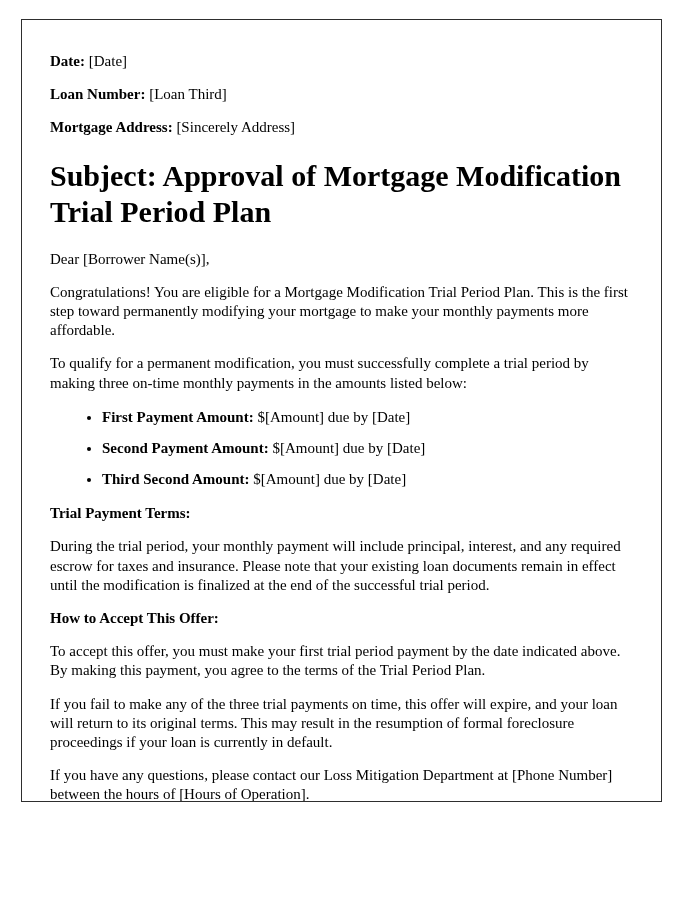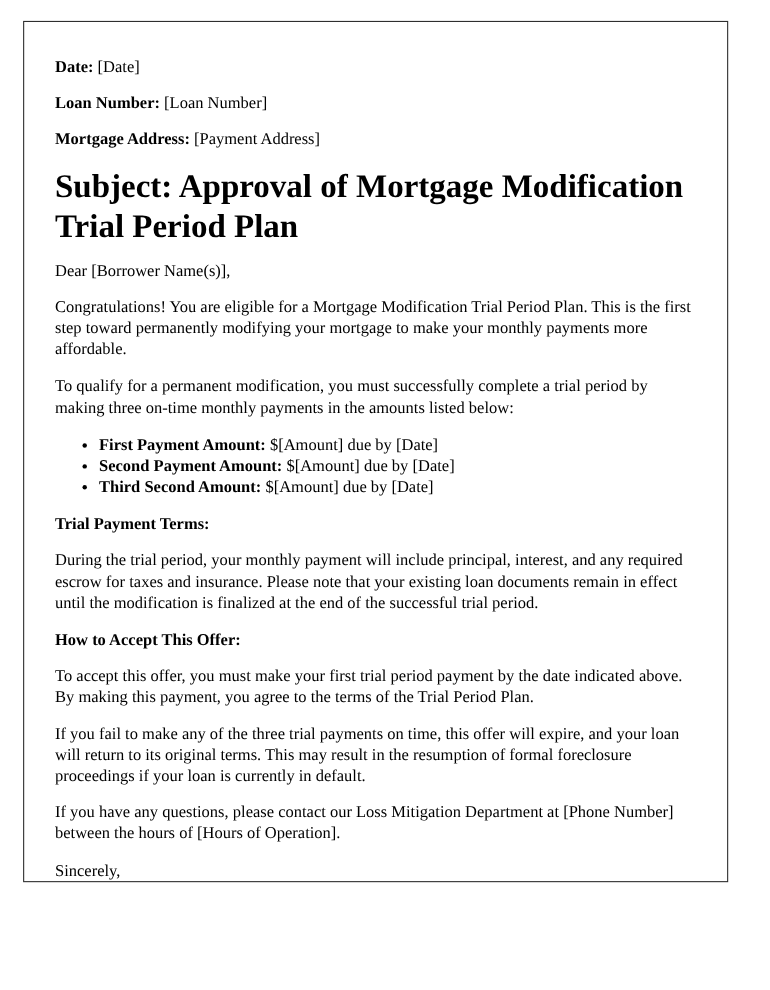--- a/index.html
+++ b/index.html
@@ -22,40 +22,40 @@
     color: #000000;
     font-family: "Liberation Serif", "DejaVu Serif", serif;
     font-size: 15px;
     line-height: 1.28;
   }
   .page p { margin: 14px 0; }
   .page h1 {
     font-size: 30px;
     line-height: 1.2;
     font-weight: bold;
-    margin: 8px 0;
+    margin: 20px 0;
   }
   .page ul {
     margin: 15px 0;
     padding-left: 40px;
   }
-  .page li { margin: 0; }
+  .page li { margin: 12px; }
   b { font-weight: bold; }
   .bold-head { font-weight: bold; }
 </style>
 </head>
 <body>
 
 <div class="page">
 
   <p><b>Date:</b> <span>[Date]</span></p>
 
-  <p><b>Loan Number:</b> <span>[Loan Number]</span></p>
+  <p><b>Loan Number:</b> <span>[Loan Third]</span></p>
 
-  <p><b>Mortgage Address:</b> <span>[Payment Address]</span></p>
+  <p><b>Mortgage Address:</b> <span>[Sincerely Address]</span></p>
 
   <h1>Subject: Approval of Mortgage Modification Trial Period Plan</h1>
 
   <p>Dear [Borrower Name(s)],</p>
 
   <p>Congratulations! You are eligible for a Mortgage Modification Trial Period Plan. This is the first step toward permanently modifying your mortgage to make your monthly payments more affordable.</p>
 
   <p>To qualify for a permanent modification, you must successfully complete a trial period by making three on-time monthly payments in the amounts listed below:</p>
 
   <ul>

